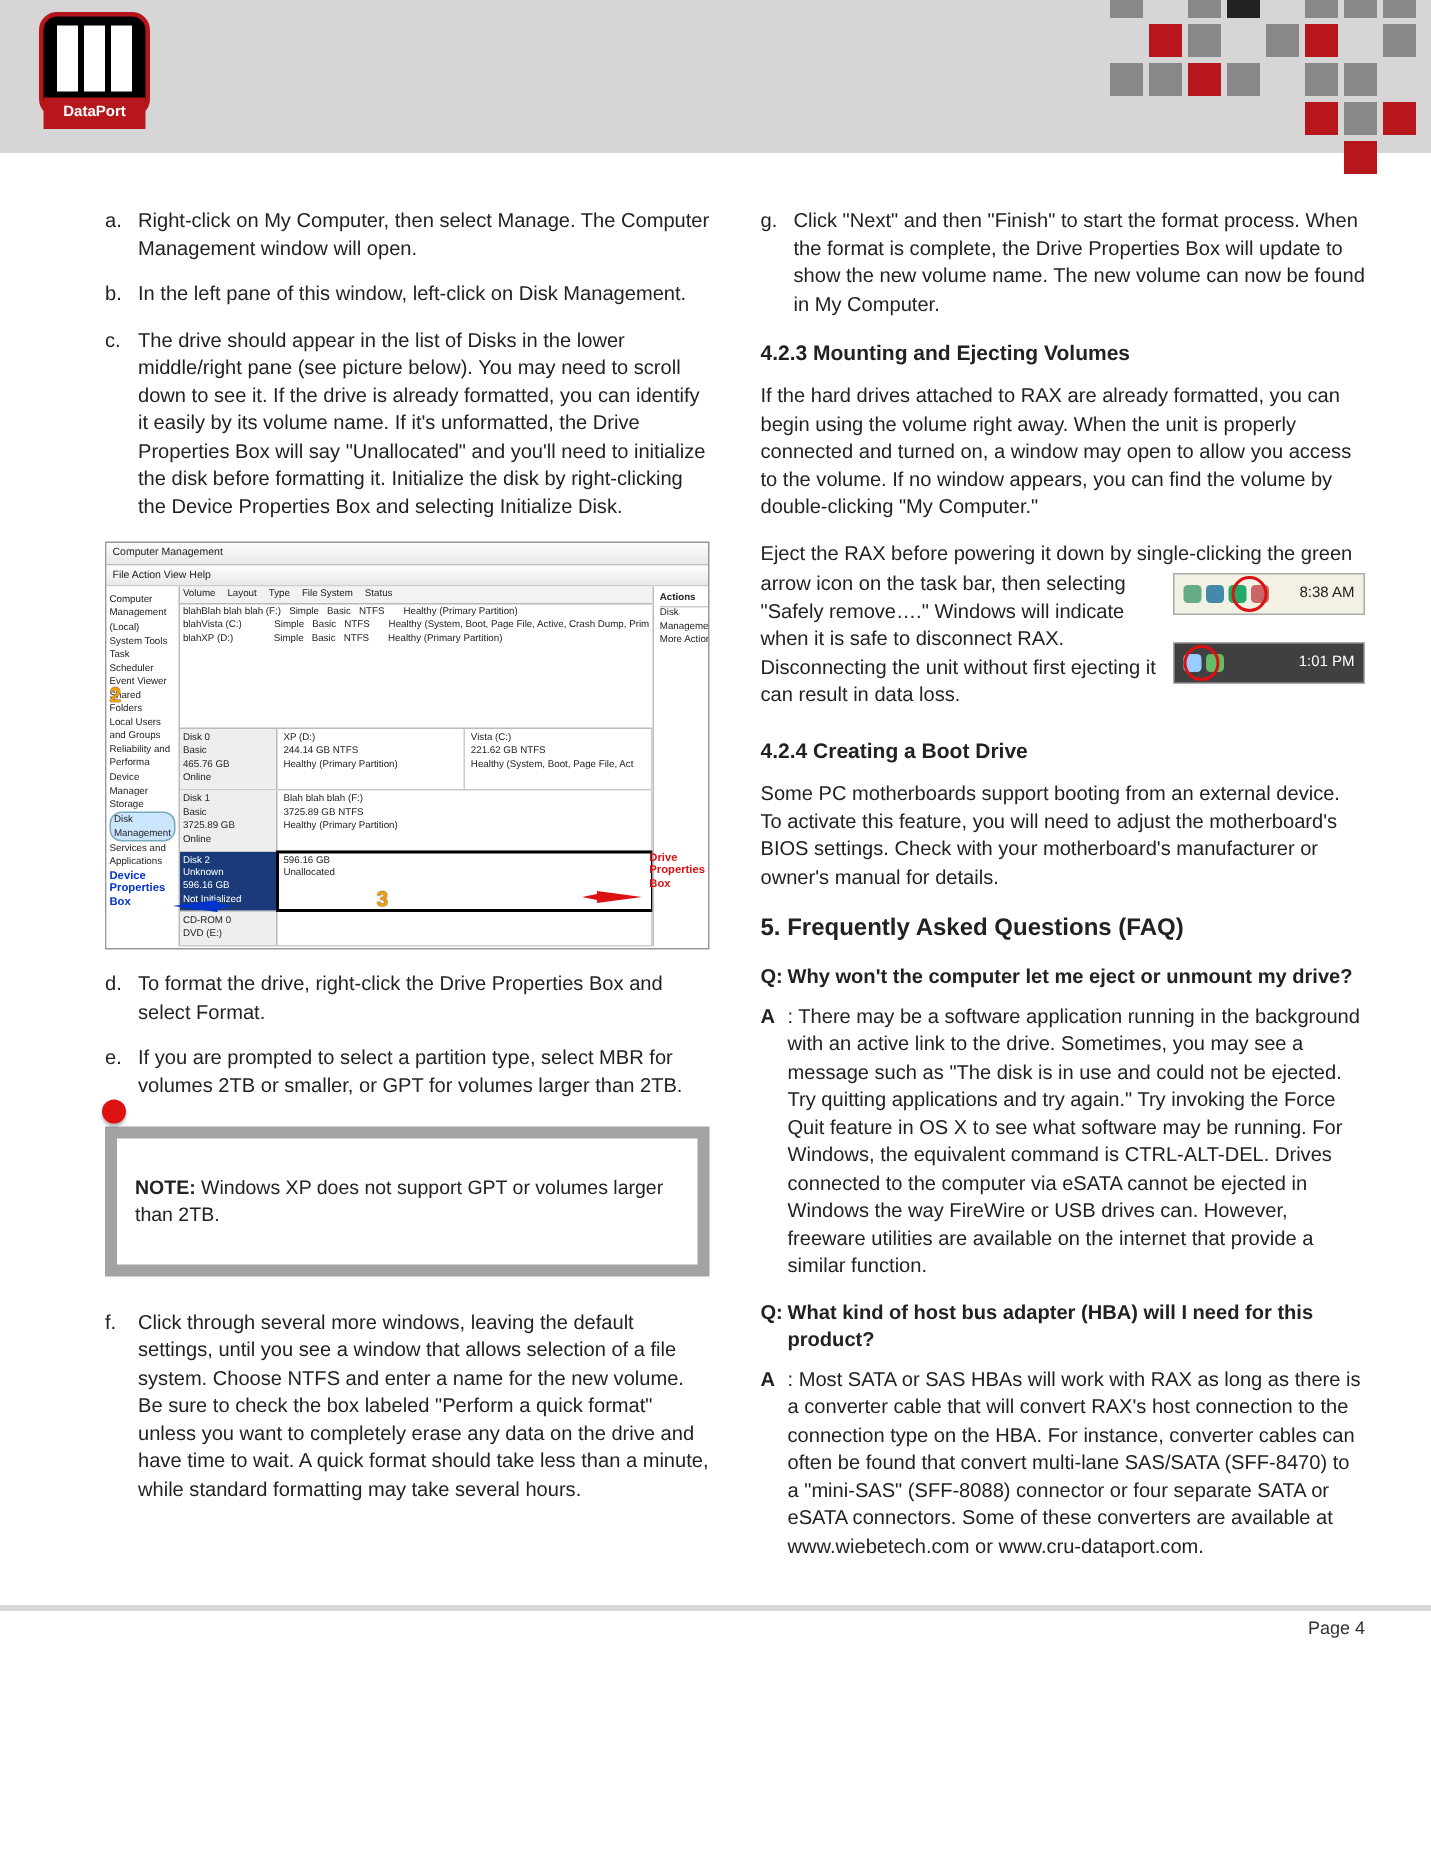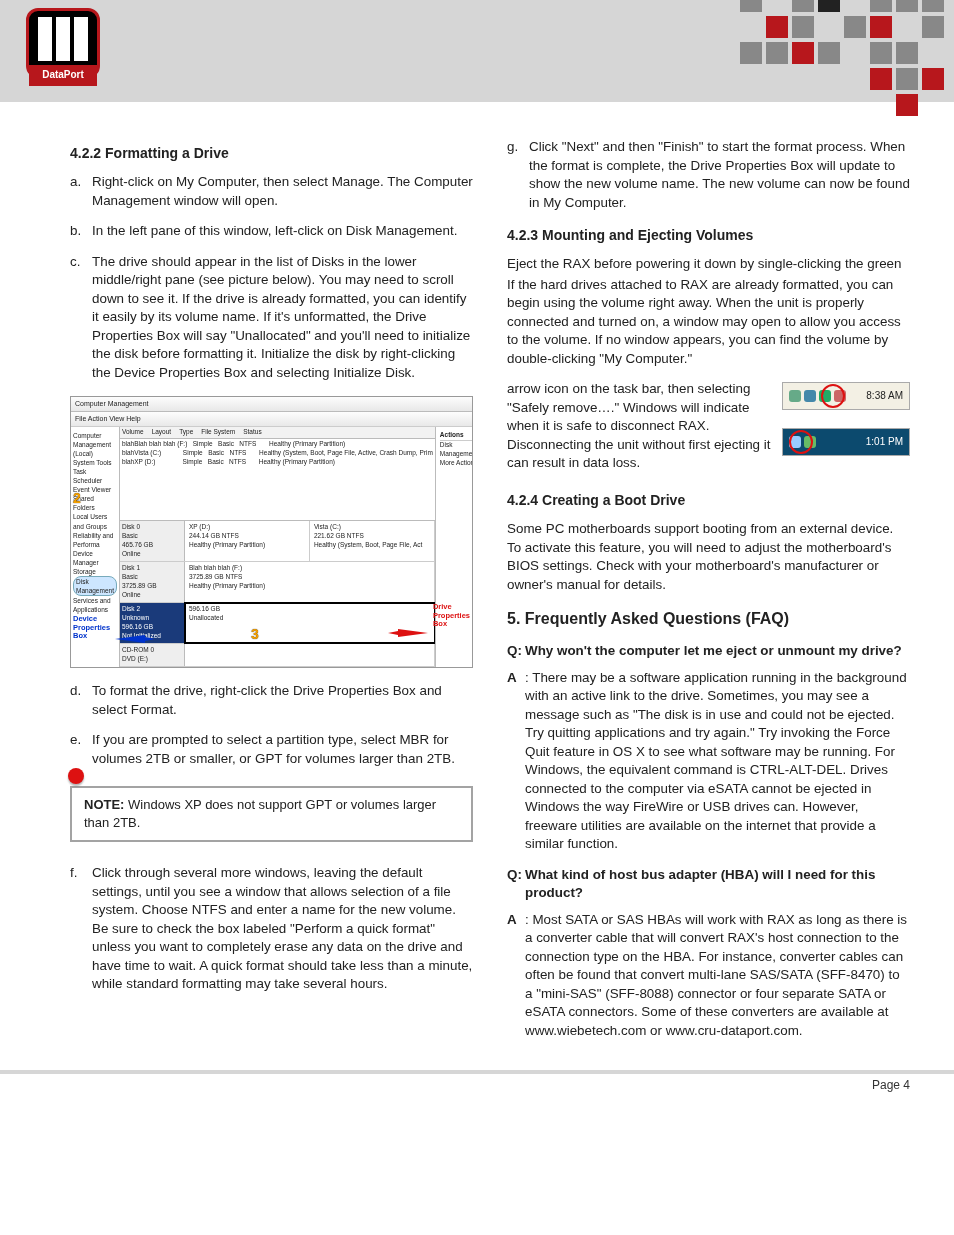--- a/index.html
+++ b/index.html
@@ -72,22 +72,22 @@
   .ol .li { margin: 0 0 12px; padding-left: 22px; position: relative; }
   .ol .li .lbl { position: absolute; left: 0; }
   .note-wrap { margin: 18px 0 22px; position: relative; }
   .pin {
     position: absolute; left: -2px; top: -18px;
     width: 16px; height: 16px;
     background: #d11; border-radius: 50%;
     box-shadow: 0 2px 2px rgba(0,0,0,0.3);
   }
   .note-box {
-    border: 2px solid #a3a3a3;
-    padding: 8px 12px;
+    border: 8px solid #a3a3a3;
+    padding: 24px 12px;
     font-family: "Arial Narrow", Arial, sans-serif;
     font-size: 13px;
   }
   .note-box b { font-weight: bold; }
   .figure {
     border: 1px solid #999;
     background: #fff;
     font-size: 7px;
     margin: 10px 0 14px;
     position: relative;
@@ -110,21 +110,21 @@
   .diskrow.sel .hdr { background:#1a3a7a; color:#fff; }
   .diskrow.sel .part { outline:2px solid #000; outline-offset:-1px; }
   .fig-actions { width:78px; border-left:1px solid #bbb; background:#fff; padding:4px; font-size:6.5px;}
   .fig-callout { position:absolute; font-size:7.5px; font-weight:bold; color:#0033cc; line-height:1.1; }
   .fig-callout.red { color:#d11; }
   .fig-arrow { position:absolute; height:8px; }
   .fig-num { position:absolute; color:#f5a000; font-size:14px; font-weight:bold; text-shadow:0 0 1px #000; }
 
   .tray-figs { float:right; width:128px; margin: 2px 0 6px 10px; }
   .tray { background:#f3f0e4; border:1px solid #aaa; height:26px; display:flex; align-items:center; justify-content:flex-end; padding:0 6px; font-size:10px; position:relative; margin-bottom:18px;}
-  .tray.blue { background:#0c4a6e; color:#fff; }
+  .tray.blue { background:#404040; color:#fff; }
   .tray .icons { display:flex; gap:3px; align-items:center; margin-right:auto; }
   .tray .icons span { width:12px; height:12px; border-radius:3px; display:inline-block; }
   .tray .circ { position:absolute; width:20px; height:20px; border:2px solid #d11; border-radius:50%; }
 
   .qa .q { font-weight:bold; margin: 12px 0 8px; padding-left:18px; position:relative;}
   .qa .q .ql { position:absolute; left:0; }
   .qa .a { padding-left:18px; position:relative; margin-bottom:10px;}
   .qa .a .al { position:absolute; left:0; font-weight:bold;}
 
   .footer { height:4px; background:#d6d6d6; }
@@ -187,21 +187,20 @@
       <div class="sq e"></div>
       <div class="sq e"></div>
       <div class="sq e"></div>
       <div class="sq r"></div>
       <div class="sq e"></div>
   </div>
 </div>
 
 <div class="page">
 
-  <h4>4.2.2 Formatting a Drive</h4>
 
   <div class="ol">
     <div class="li"><span class="lbl">a.</span><span>Right-click on My Computer, then select Manage.  The Computer Management window will open.</span></div>
     <div class="li"><span class="lbl">b.</span><span>In the left pane of this window, left-click on Disk Management.</span></div>
     <div class="li"><span class="lbl">c.</span><span>The drive should appear in the list of Disks in the lower middle/right pane (see picture below).  You may need to scroll down to see it.  If the drive is already formatted, you can identify it easily by its volume name.  If it's unformatted, the Drive Properties Box will say "Unallocated" and you'll need to initialize the disk before formatting it.  Initialize the disk by right-clicking the Device Properties Box and selecting Initialize Disk.</span></div>
   </div>
 
   <div class="figure avoid-break">
     <div class="fig-titlebar">Computer Management</div>
     <div class="fig-titlebar" style="border-bottom:1px solid #ccc;">File   Action   View   Help</div>
@@ -304,23 +303,23 @@
 
   <div class="ol">
     <div class="li"><span class="lbl">f.</span><span>Click through several more windows, leaving the default settings, until you see a window that allows selection of a file system.  Choose NTFS and enter a name for the new volume.  Be sure to check the box labeled "Perform a quick format" unless you want to completely erase any data on the drive and have time to wait.  A quick format should take less than a minute, while standard formatting may take several hours.</span></div>
   </div>
 
   <div class="ol">
     <div class="li"><span class="lbl">g.</span><span>Click "Next" and then "Finish" to start the format process.  When the format is complete, the Drive Properties Box will update to show the new volume name.  The new volume can now be found in My Computer.</span></div>
   </div>
 
   <h4>4.2.3 Mounting and Ejecting Volumes</h4>
+  <p>If the hard drives attached to RAX are already formatted, you can begin using the volume right away.  When the unit is properly connected and turned on, a window may open to allow you access to the volume.  If no window appears, you can find the volume by double-clicking "My Computer."</p>
+
   <p style="margin-bottom:2px;">Eject the RAX before powering it down by single-clicking the green</p>
-
-  <p>If the hard drives attached to RAX are already formatted, you can begin using the volume right away.  When the unit is properly connected and turned on, a window may open to allow you access to the volume.  If no window appears, you can find the volume by double-clicking "My Computer."</p>
   <div class="avoid-break">
     <div class="tray-figs">
       <div class="tray">
         <div class="icons">
           <span style="background:#6a8;"></span>
             <span style="background:#48a;"></span>
           <span style="background:#2a6;"></span>
             <span style="background:#c66;"></span>
         </div>
         <span>8:38 AM</span>

